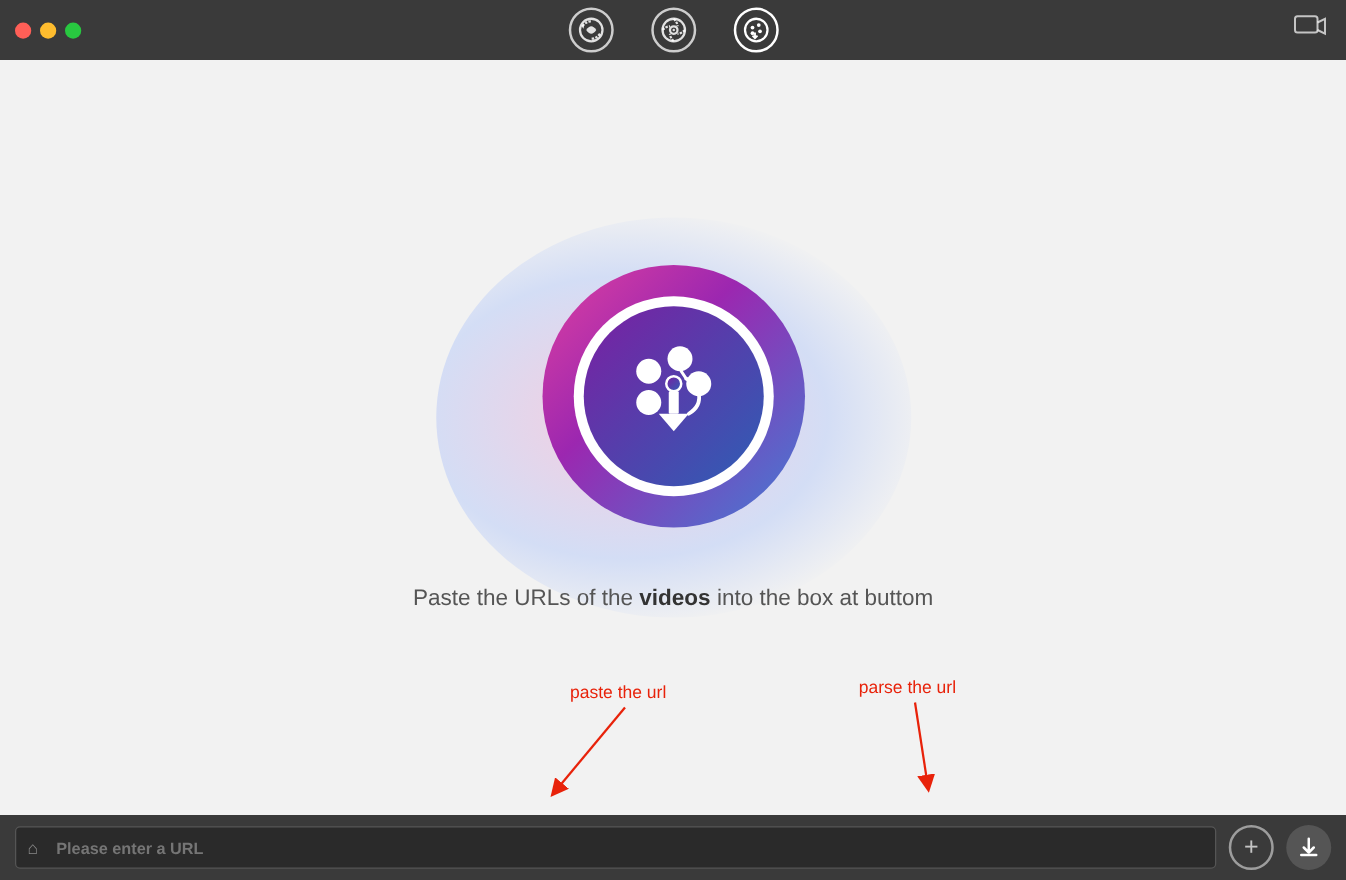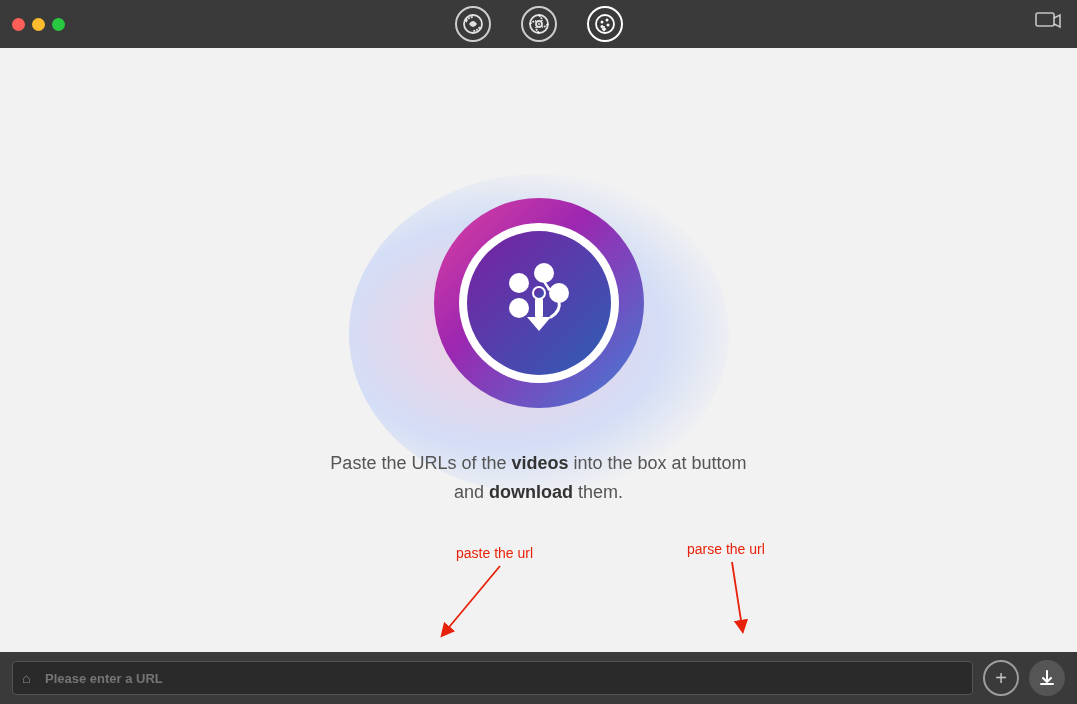--- a/index.html
+++ b/index.html
@@ -318,23 +318,20 @@
         <path d="M10,-22 L6,-28 M10,-22 L16,-20" fill="none" stroke="white" stroke-width="2.5" stroke-linecap="round"></path>
       </g>
     </svg>
   </div>
 
   <div class="description">
     <span>
       <span>Paste the URLs of the </span><strong>videos</strong><span> into the box at buttom</span>
     </span>
     <br>
-    <span>
-      <span>and </span><strong>download</strong><span> them.</span>
-    </span>
   </div>
 
   <svg style="position:absolute; bottom:0; left:0; width:100%; height:120px; pointer-events:none;">
     <text x="456" y="26" fill="#e8220a" font-size="14" font-family="-apple-system,sans-serif">paste the url</text>
     <line x1="500" y1="34" x2="445" y2="100" stroke="#e8220a" stroke-width="1.8" marker-end="url(#arrowhead2)"></line>
     <defs>
       <marker id="arrowhead2" markerWidth="8" markerHeight="8" refX="4" refY="4" orient="auto">
         <path d="M0,0 L0,8 L8,4 z" fill="#e8220a"></path>
       </marker>
     </defs>

